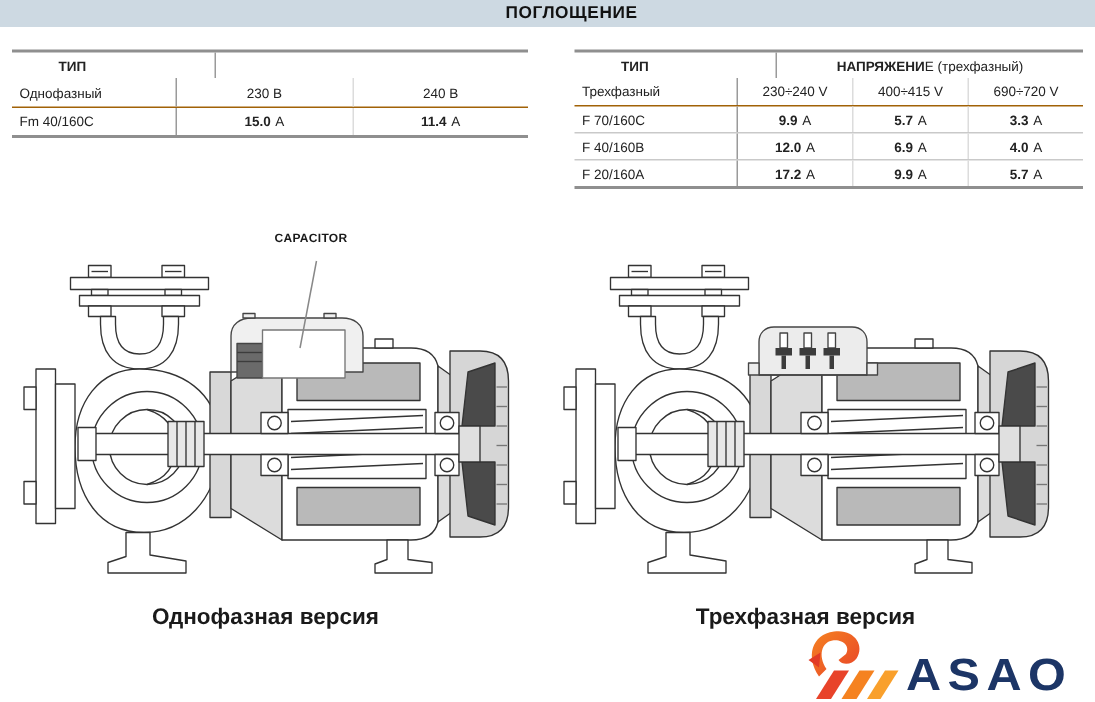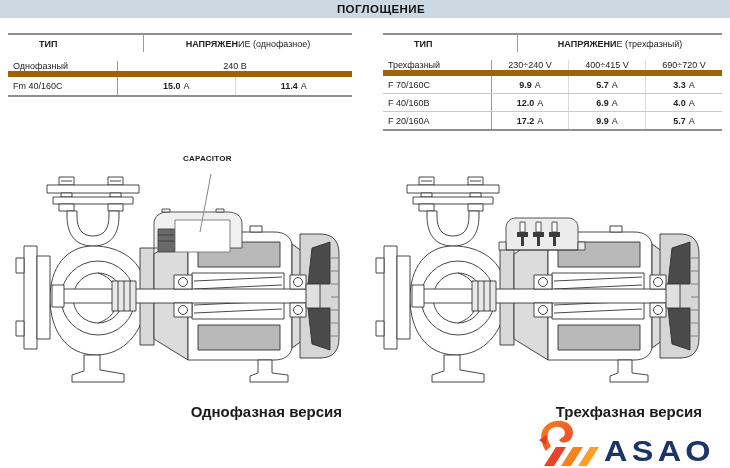--- a/index.html
+++ b/index.html
@@ -11,21 +11,21 @@
             display:flex;align-items:center;justify-content:center;}
   .titlebar span{font-size:11.5px;font-weight:bold;color:#111;letter-spacing:.4px;margin-left:32px;}
 
   
   .spec{position:absolute;top:33px;border-top:2px solid #8f8f8f;border-bottom:2px solid #8f8f8f;
         font-size:9px;color:#222;background:#fff;}
   #t1{left:8px;width:344px;}
   #t2{left:383px;width:339px;}
   .trow{display:flex;align-items:stretch;}
   .hrow{height:17px;margin-left:26px;}
-  .vrow{height:19px;border-bottom:6px solid #a16207;align-items:flex-end;}
+  .vrow{height:19px;border-bottom:1px solid #a16207;}
   #t2 .vrow{height:18px;}
   .drow{height:18px;}
   #t2 .drow{height:17px;}
   .drow + .drow{border-top:1px solid #c9c9c9;}
   .c1{box-sizing:border-box;padding-left:5px;display:flex;align-items:center;
       border-right:1px solid #9a9a9a;}
   #t1 .c1{width:110px;}
   #t2 .c1{width:109px;}
   .vcell{flex:1;display:flex;align-items:center;justify-content:center;text-align:center;
          box-sizing:border-box;}
@@ -33,21 +33,21 @@
   .spanhdr{flex:1;display:flex;align-items:center;justify-content:center;}
   .unit{margin-left:3px;}
   b{font-weight:bold;}
 
   
   .pumpsvg{position:absolute;top:172px;width:330px;height:222px;}
   #pumpL{left:12px;}
   #pumpR{left:372px;}
   .cap-label{position:absolute;left:183px;top:154px;width:60px;font-size:8px;font-weight:bold;
              letter-spacing:.2px;color:#1a1a1a;}
-  .caption{position:absolute;top:403px;width:330px;text-align:right;
+  .caption{position:absolute;top:403px;width:330px;text-align:center;
            font-size:15px;font-weight:bold;color:#1a1a1a;}
   #capL{left:12px;}
   #capR{left:372px;}
 
   
   .logo{position:absolute;left:536px;top:417px;width:194px;height:51px;z-index:5;display:flex;align-items:flex-end;}
   .swan{width:64px;height:50px;flex:0 0 auto;}
   .brand{font-size:30px;font-weight:bold;color:#1c3566;letter-spacing:4px;line-height:1;
          transform:scaleX(1.08);transform-origin:left bottom;margin-left:4px;margin-bottom:2px;}
 </style>
@@ -58,29 +58,26 @@
 
   <div class="titlebar">
     <span>ПОГЛОЩЕНИЕ</span>
   </div>
 
   <div class="spec" id="t1">
     <div class="trow hrow">
       <div class="c1">
         <b>ТИП</b>
       </div>
-      <div class="spanhdr">
-        <b>НАПРЯЖЕН</b>
-          <span>ИЕ (однофазное)</span>
-      </div>
     </div>
     <div class="trow vrow">
       <div class="c1">
         <span>Однофазный</span>
       </div>
+      <div class="vcell">230 В</div>
       <div class="vcell">240 В</div>
     </div>
     <div class="trow drow">
       <div class="c1">
         <span>Fm 40/160C</span>
       </div>
       <div class="vcell">
         <b>15.0</b>
           <span class="unit">A</span>
       </div>

